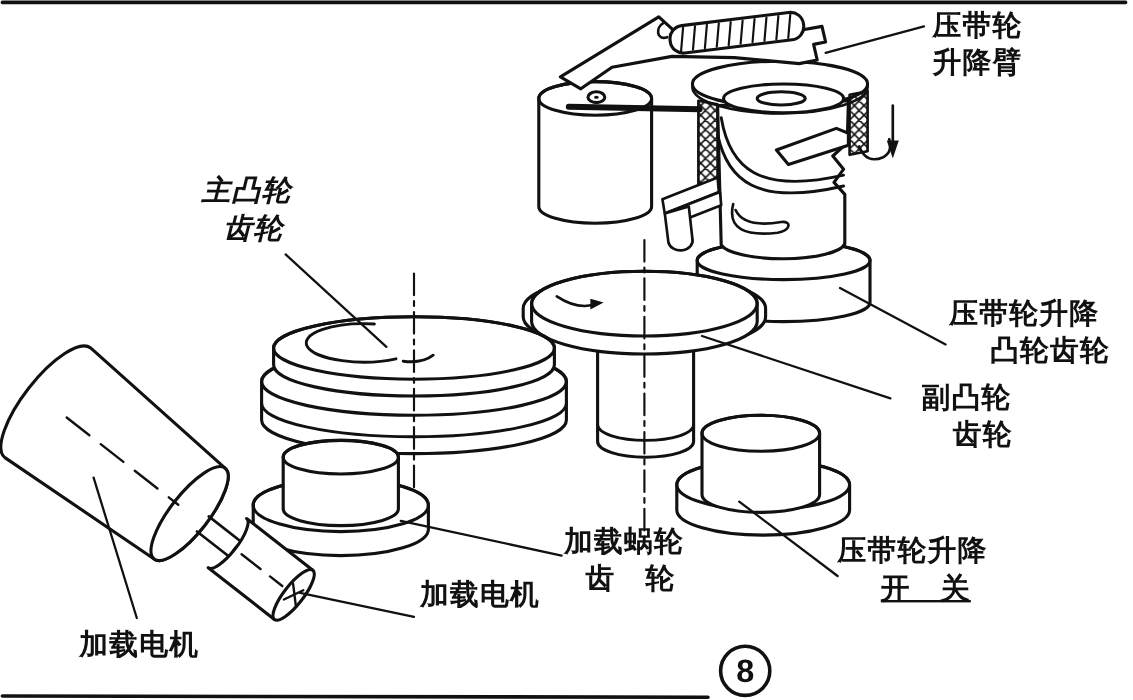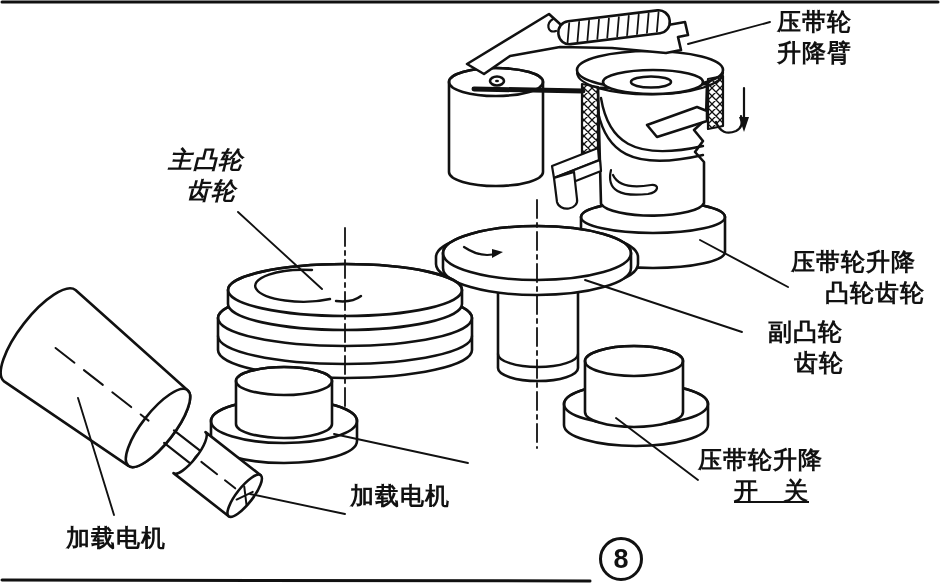--- a/index.html
+++ b/index.html
@@ -177,20 +177,24 @@
 </div>
 
 <div class="lbl" style="left:66px;top:522px;">
   <span>加载电机</span>
 </div>
 
 <div class="lbl" style="left:350px;top:480px;">
   <span>加载电机</span>
 </div>
 
+<div class="lbl" style="left:470px;top:436px;">
+  <span>加载蜗轮</span>
+  <span class="l2" style="margin-left:18px;">齿　轮</span>
+</div>
 
 <div class="lbl" style="left:698px;top:444px;">
   <span>压带轮升降</span>
   <span class="l2" style="margin-left:36px;text-decoration:underline;">开　关</span>
 </div>
 
 <div class="fig-badge">
   <span>8</span>
 </div>
 

